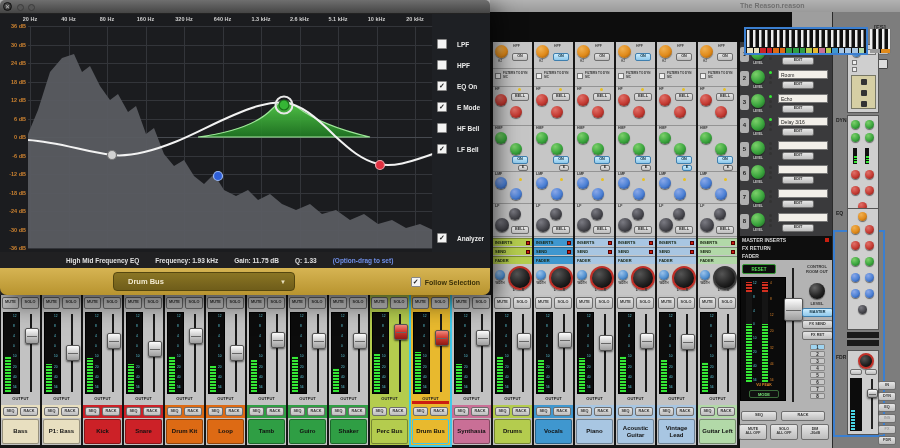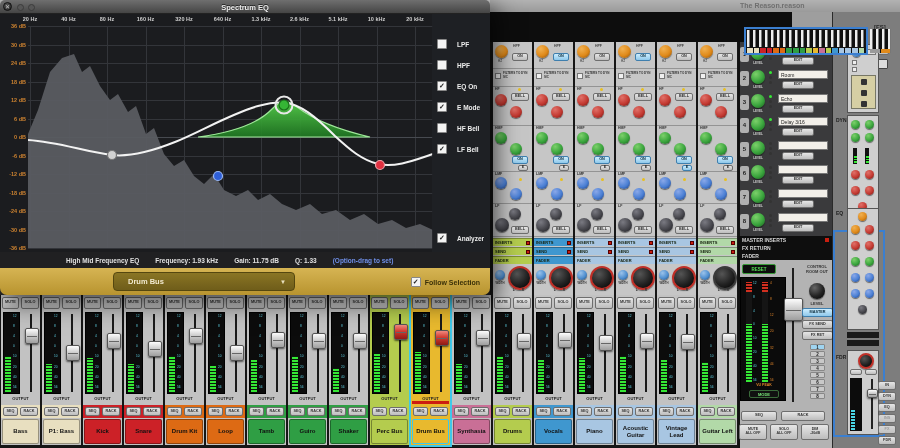--- a/index.html
+++ b/index.html
@@ -991,21 +991,20 @@
         <div class="abs" style="left: 1px; top: 124px; width: 37px; height: 25px; background: rgb(178, 217, 168); display: flex; align-items: center; justify-content: center; text-align: center; font-size: 6px; font-weight: bold; color: rgb(17, 17, 17); line-height: 1.05; border-radius: 2px; border: 1px solid rgba(0, 0, 0, 0.35);">Guitar Left</div>
       </div>
     </div>
 
   <div id="eq-win">
 
     <div class="abs" style="left:0;top:0;width:490px;height:14px;background:linear-gradient(#6f6f6f,#454545);border-radius:5px 5px 0 0;border-bottom:1px solid #222;">
       <div class="abs" style="left:3px;top:2px;width:9px;height:9px;border-radius:50%;background:radial-gradient(circle at 35% 30%,#555,#222);border:1px solid #111;color:#c8c8c8;font-size:6px;line-height:9px;text-align:center;">✕</div>
       <div class="abs" style="left:17px;top:3.5px;width:7px;height:7px;border-radius:50%;background:#565656;border:1px solid #3c3c3c;"></div>
       <div class="abs" style="left:28px;top:3.5px;width:7px;height:7px;border-radius:50%;background:#565656;border:1px solid #3c3c3c;"></div>
-      <div class="abs" style="left:0;top:3px;width:490px;text-align:center;font-size:7.5px;font-weight:bold;color:#ececec;text-shadow:0 -1px 0 #222;">Spectrum EQ</div>
     </div>
 
     <div class="abs" style="left:0;top:14px;width:490px;height:238px;background:#1b1c1f;">
       <div id="eq-grid" class="abs" style="left:0;top:0;width:490px;height:238px;">
           <div class="gline" style="left: 30px; top: 12px; width: 1px; height: 222px;"></div>
           <div class="gline" style="left: 68.5px; top: 12px; width: 1px; height: 222px;"></div>
           <div class="gline" style="left: 107px; top: 12px; width: 1px; height: 222px;"></div>
           <div class="gline" style="left: 145.5px; top: 12px; width: 1px; height: 222px;"></div>
           <div class="gline" style="left: 184px; top: 12px; width: 1px; height: 222px;"></div>
           <div class="gline" style="left: 222.5px; top: 12px; width: 1px; height: 222px;"></div>

